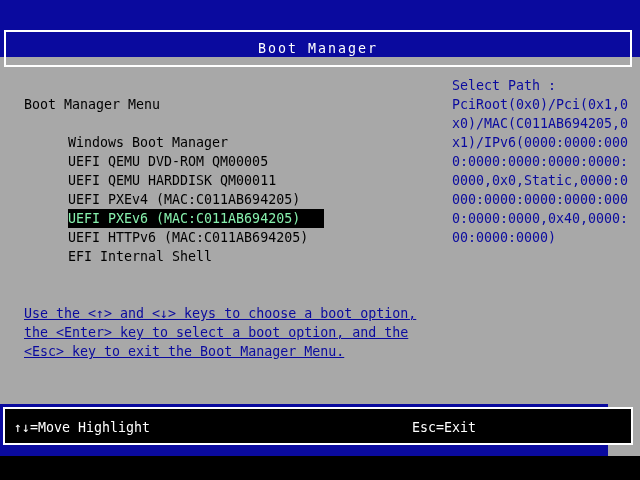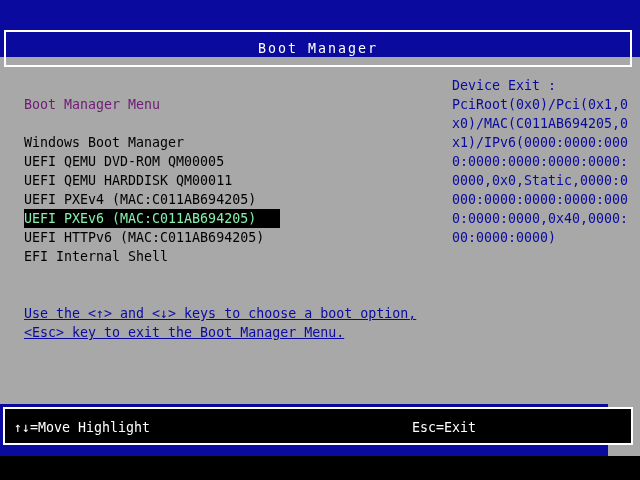--- a/index.html
+++ b/index.html
@@ -14,23 +14,23 @@
   
   #header{position:absolute;left:0;top:0;width:640px;height:57px;background:#0a0a9e;}
   #header-title-box{
     position:absolute;left:4px;top:10px;width:628px;height:37px;
     border:2px solid #ffffff;box-sizing:border-box;
     display:flex;align-items:center;justify-content:center;margin-top:20px;
   }
   #header-title-box .title{color:#ffffff;letter-spacing:2px;white-space:pre;}
 
   
-  #menu-title{position:absolute;left:24px;top:95px;color:#701a75;height:19px;white-space:pre;}
+  #menu-title{position:absolute;left:24px;top:95px;color:#000000;height:19px;white-space:pre;}
   #boot-options{position:absolute;left:24px;top:133px;color:#000000;}
-  .boot-option{height:19px;white-space:pre;}
+  .boot-option{height:19px;white-space:pre;margin-left:44px;}
   .boot-option.highlight{background:#000000;color:#86efac;width:256px;}
   #help-text{position:absolute;left:24px;top:304px;color:#0a0a9e;text-decoration:underline;}
 
   
   #device-path-panel{position:absolute;left:452px;top:76px;color:#0a0a9e;}
 
   
   #footer{position:absolute;left:0;top:404px;width:608px;height:52px;background:#0a0a9e;}
   #footer-hint-box{
     position:absolute;left:3px;top:3px;width:630px;height:38px;
@@ -61,25 +61,26 @@
     <div class="boot-option">UEFI QEMU DVD-ROM QM00005</div>
     <div class="boot-option">UEFI QEMU HARDDISK QM00011</div>
     <div class="boot-option">UEFI PXEv4 (MAC:C011AB694205)</div>
     <div class="boot-option highlight">UEFI PXEv6 (MAC:C011AB694205)</div>
     <div class="boot-option">UEFI HTTPv6 (MAC:C011AB694205)</div>
     <div class="boot-option">EFI Internal Shell</div>
   </div>
 
   <div id="help-text">
     <div class="row">Use the &lt;↑&gt; and &lt;↓&gt; keys to choose a boot option,</div>
+    <div class="row">the &lt;Enter&gt; key to select a boot option, and the</div>
     <div class="row">&lt;Esc&gt; key to exit the Boot Manager Menu.</div>
   </div>
 
   <div id="device-path-panel">
-    <div class="row">Device Exit :</div>
+    <div class="row">Select Path :</div>
     <div class="row">PciRoot(0x0)/Pci(0x1,0</div>
     <div class="row">x0)/MAC(C011AB694205,0</div>
     <div class="row">x1)/IPv6(0000:0000:000</div>
     <div class="row">0:0000:0000:0000:0000:</div>
     <div class="row">0000,0x0,Static,0000:0</div>
     <div class="row">000:0000:0000:0000:000</div>
     <div class="row">0:0000:0000,0x40,0000:</div>
     <div class="row">00:0000:0000)</div>
   </div>
 

